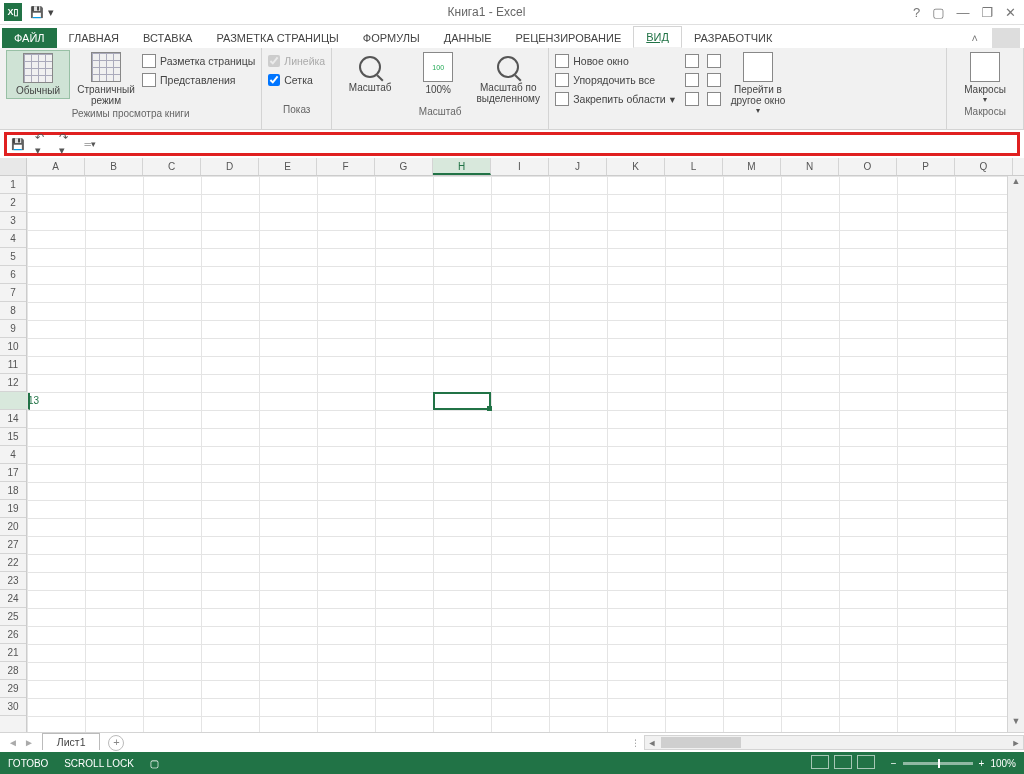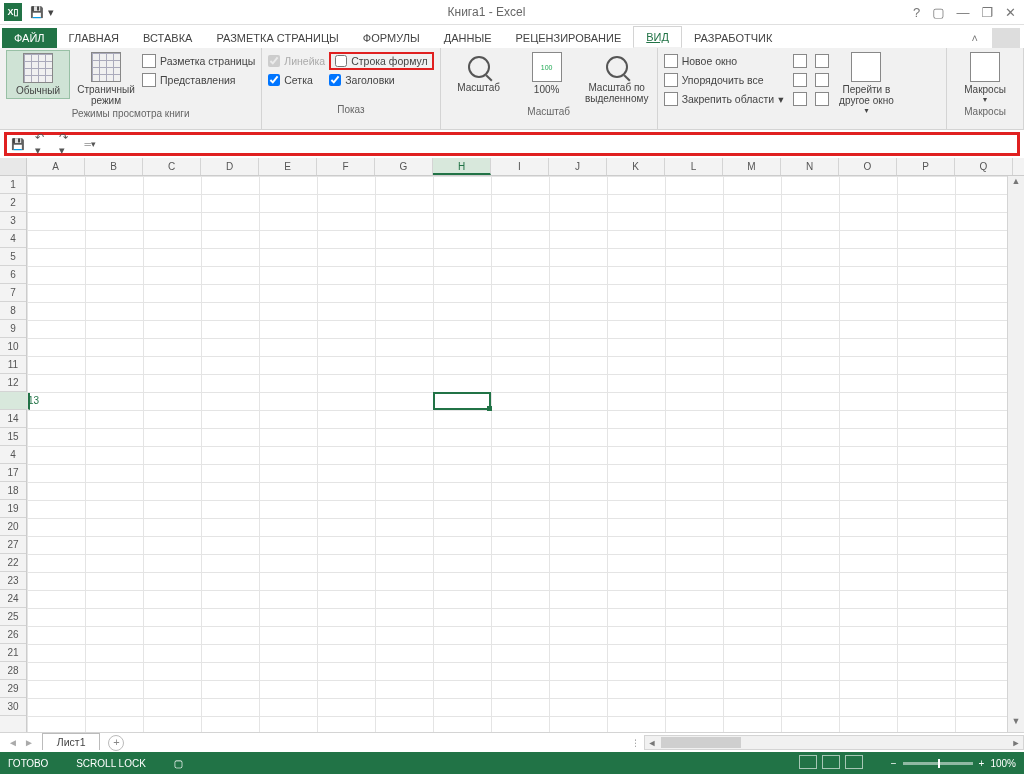--- a/index.html
+++ b/index.html
@@ -78,21 +78,21 @@
 .sheet-bar .nav { display:flex; gap:2px; padding:0 6px;}
 .sheet-bar .nav span{font-size:10px;color:#aaa;cursor:pointer;padding:0 2px;}
 .sheet-bar .sheet-tab { border:1px solid #bbb; border-bottom:none; padding:2px 14px; font-size:10.5px; background:#fff; position:relative; top:-1px;}
 .sheet-bar .add { margin-left:8px; width:16px; height:16px; border:1px solid #bbb; border-radius:50%; text-align:center; line-height:13px; font-size:11px; color:#888; cursor:pointer;}
 .sheet-bar .hs-spacer { flex:1; }
 .sheet-bar .hscroll { width:380px; height:15px; background:#f1f1f1; border:1px solid #d4d4d4; display:flex; align-items:center;}
 .sheet-bar .hscroll .arr{width:14px;text-align:center;font-size:9px;color:#777;}
 .sheet-bar .hscroll .thumb{width:80px;height:11px;background:#cfcfcf;margin-left:2px;}
 
 
-.status { height:22px; background:#217346; color:#fff; display:flex; align-items:center; font-size:10px; padding:0 8px; gap:28px;}
+.status { height:22px; background:#217346; color:#fff; display:flex; align-items:center; font-size:10px; padding:0 8px; gap:16px;}
 .status .sp { flex:1;}
 .status .view-btns span{display:inline-block;width:18px;height:14px;border:1px solid rgba(255,255,255,.6);margin-left:2px;cursor:pointer;}
 .status .zoom { display:flex; align-items:center; gap:6px;}
 .status .zoom .track{width:70px;height:3px;background:rgba(255,255,255,.5);position:relative;}
 .status .zoom .track::after{content:"";position:absolute;left:50%;top:-3px;width:2px;height:9px;background:#fff;}
 </style>
 </head>
 <body>
 
 <div class="titlebar">
@@ -155,30 +155,20 @@
   <div class="group">
     <div class="group-content">
       <div class="stack">
         <div class="row">
             <input type="checkbox" checked="" disabled="" style="">
             <span style="color:#aaa">Линейка</span>
           </div>
         <div class="row">
             <input type="checkbox" checked="" style="">
             <span>Сетка</span>
-          </div>
-      </div>
-      <div class="stack">
-        <div class="row highlight-red" style="padding:1px 4px">
-            <input type="checkbox" style="">
-            <span>Строка формул</span>
-          </div>
-        <div class="row">
-            <input type="checkbox" checked="" style="">
-            <span>Заголовки</span>
           </div>
       </div>
     </div>
     <div class="group-label">Показ</div>
   </div>
 
   <div class="group">
     <div class="group-content">
       <div class="big-btn">
           <div class="ico-magnify"></div>

